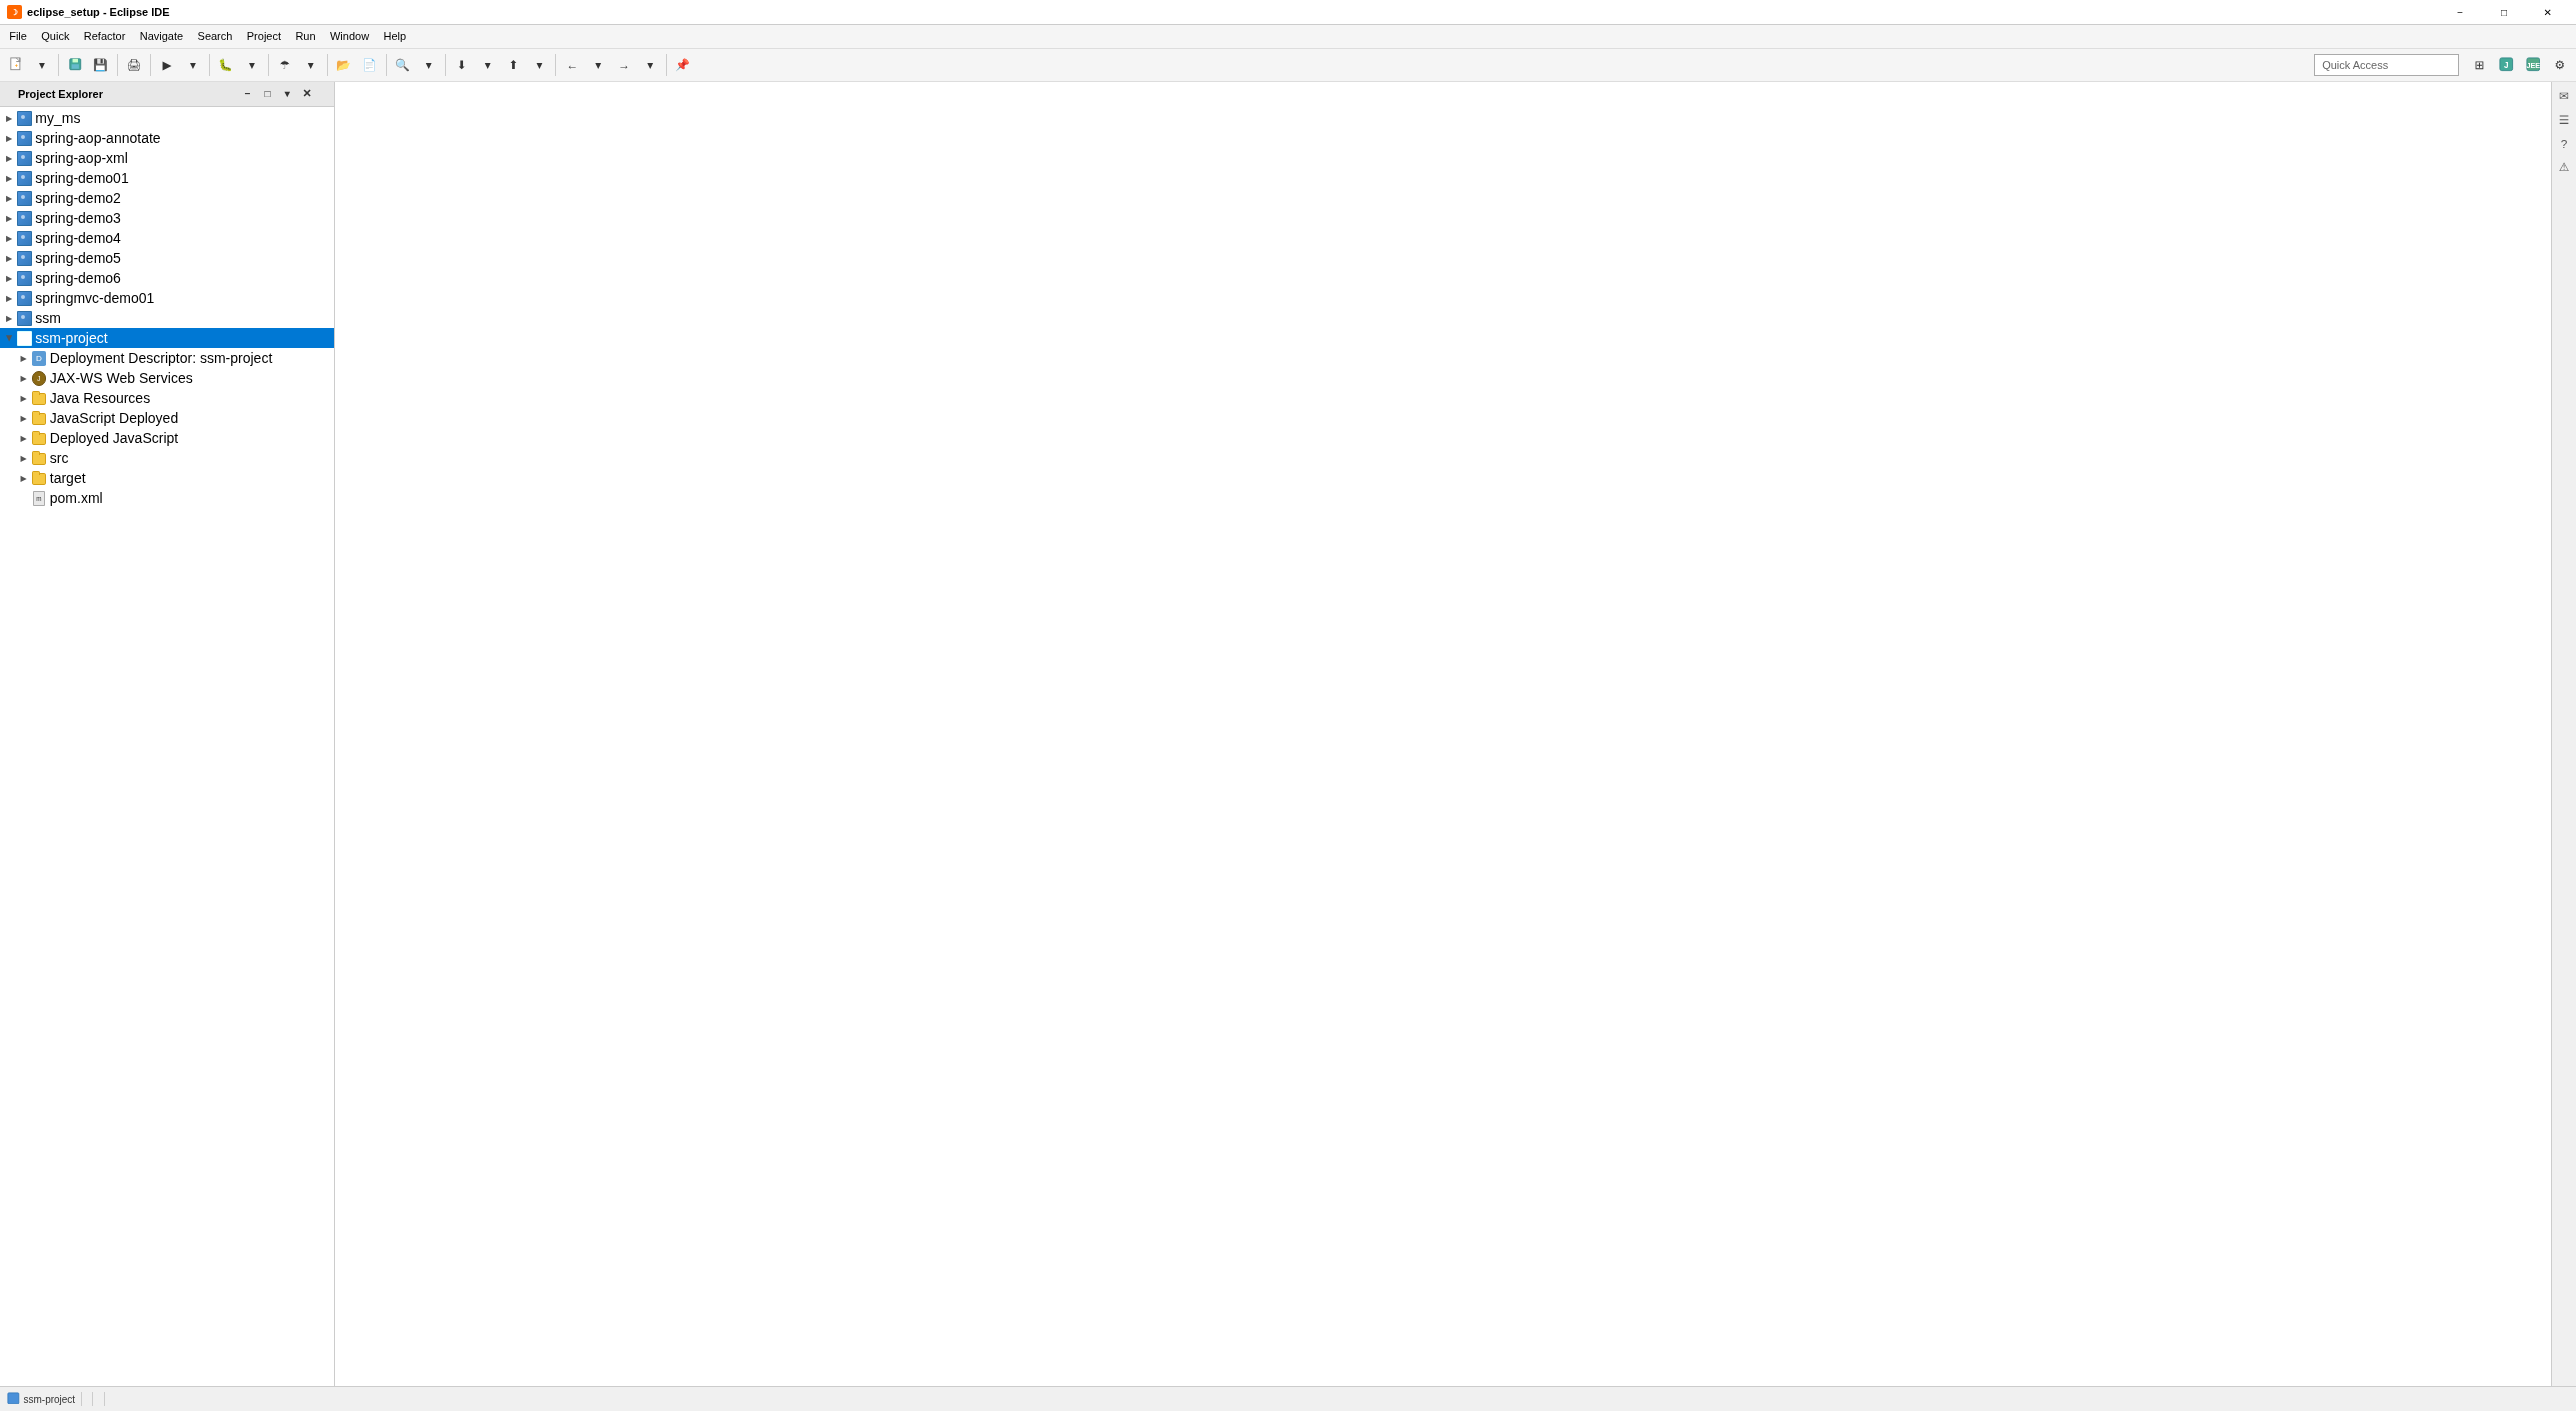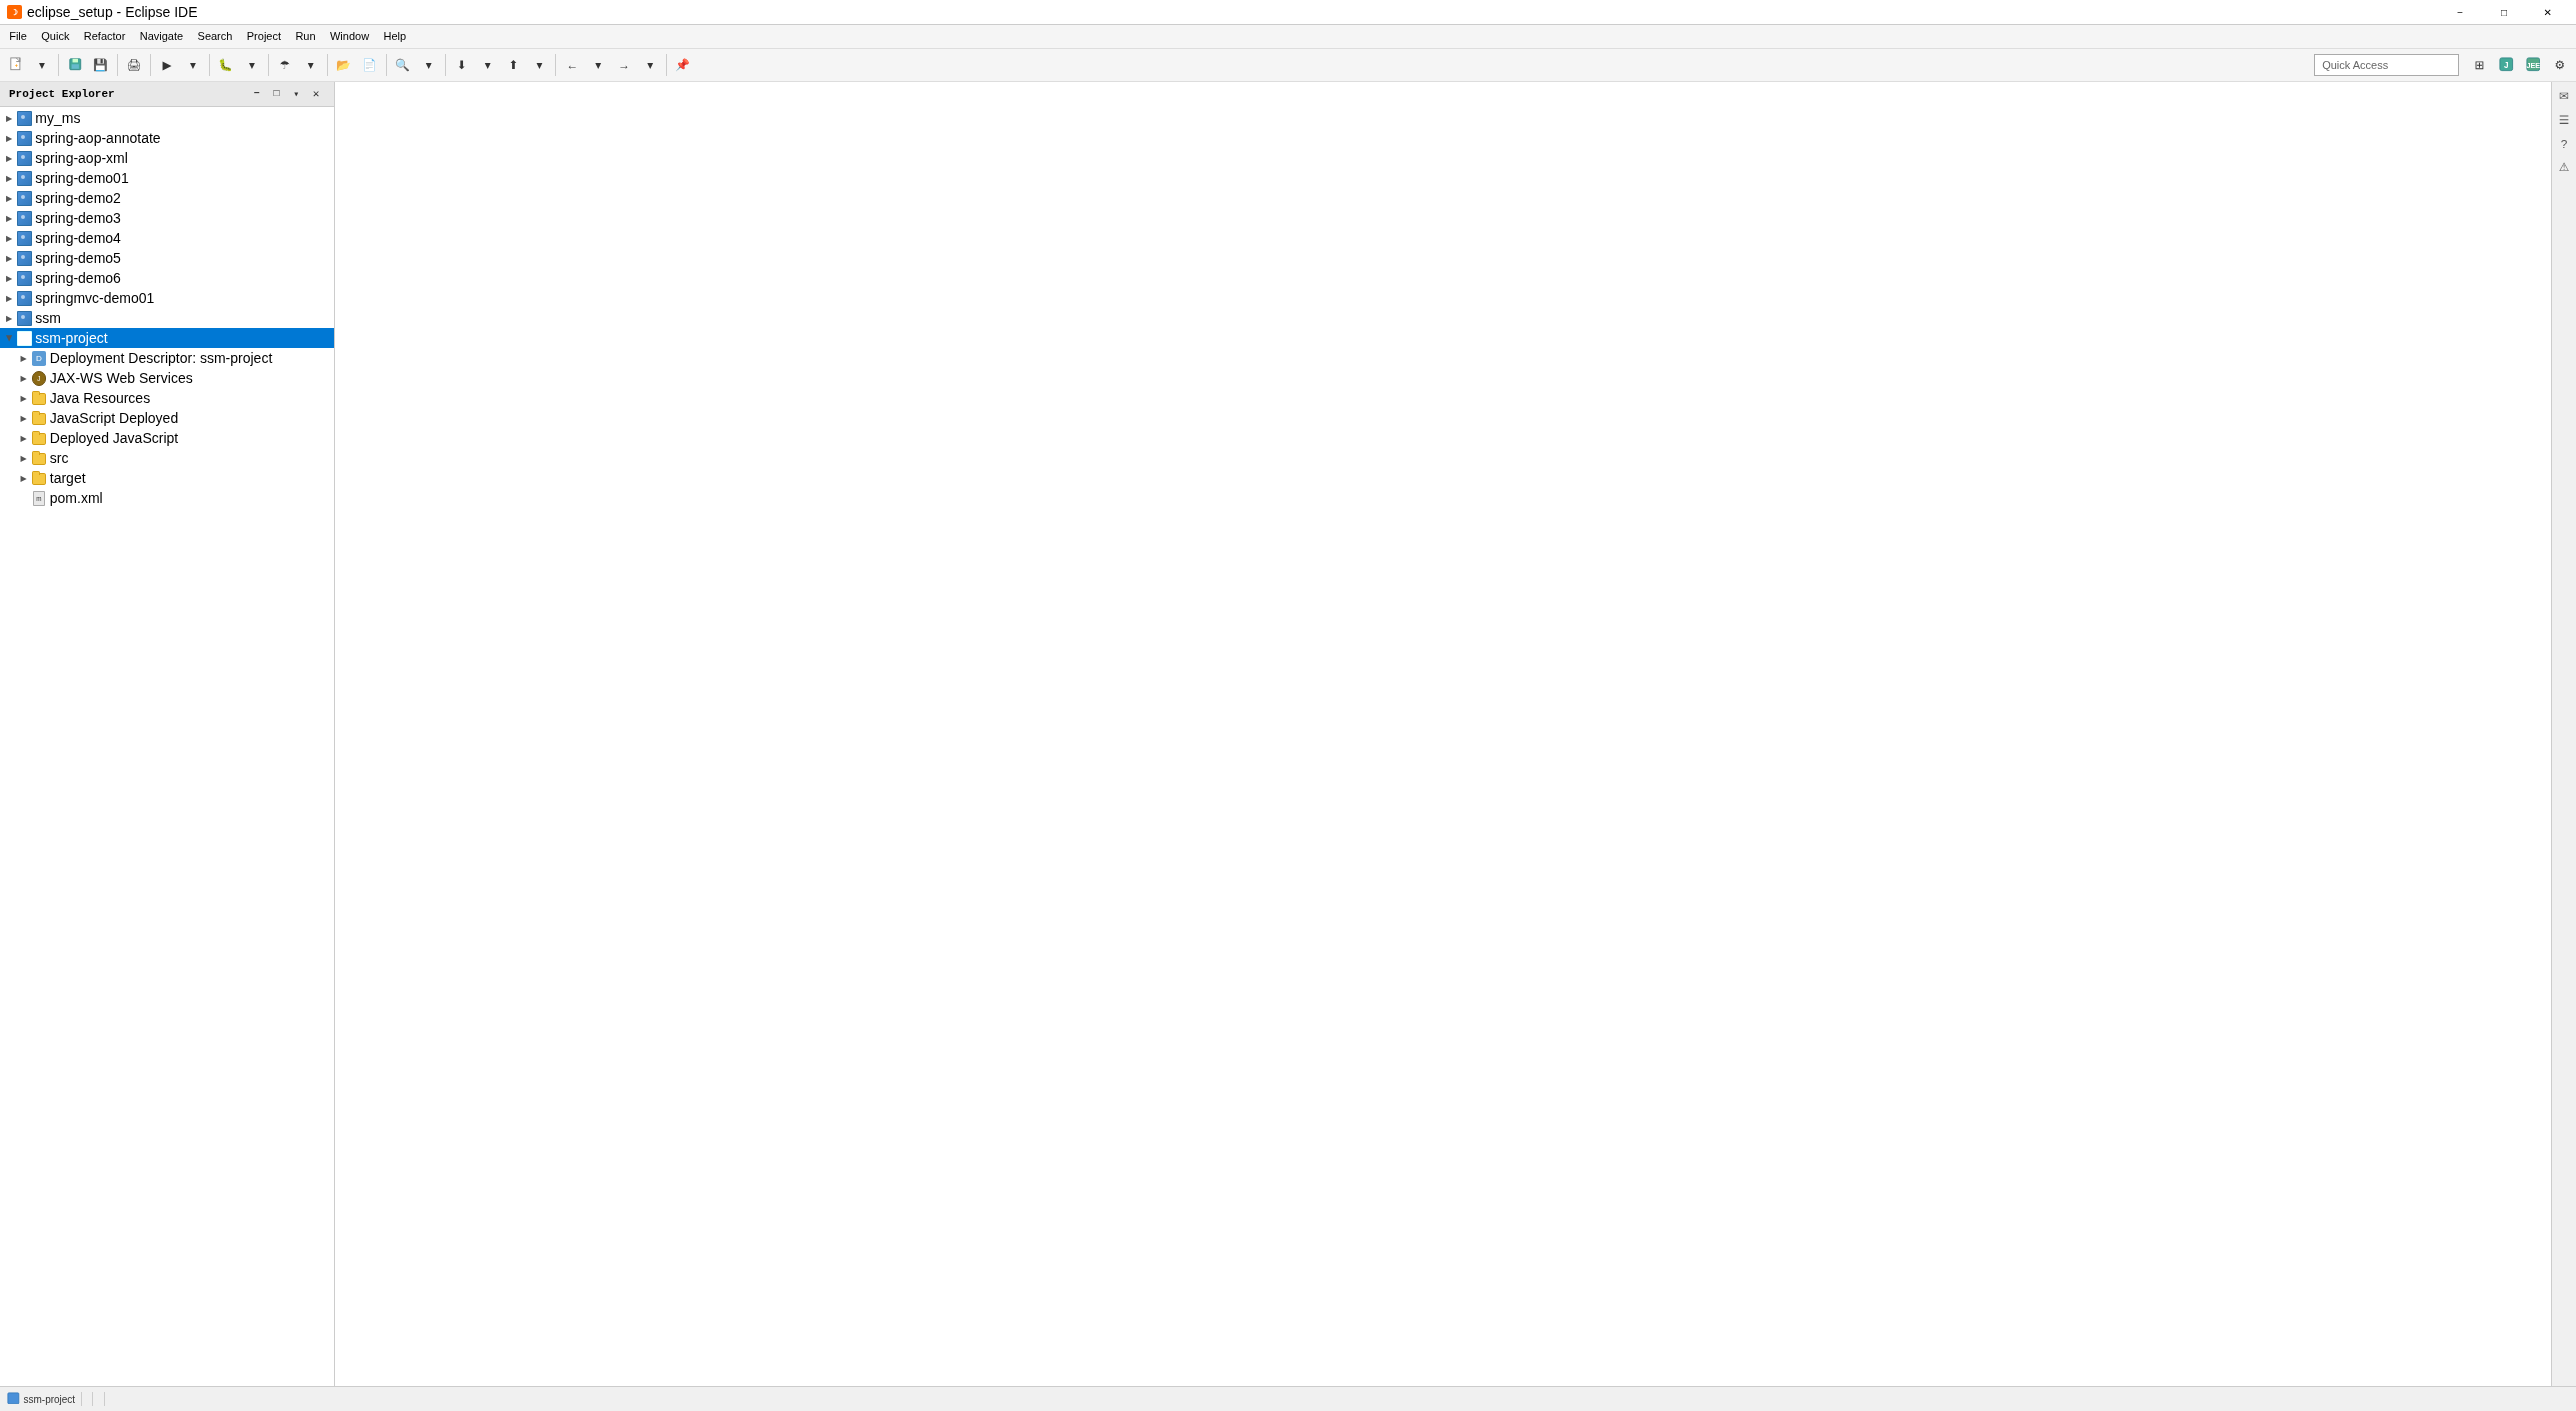--- a/index.html
+++ b/index.html
@@ -31,21 +31,22 @@
       border-radius: 1.8px;
       display: inline-flex;
       align-items: center;
       justify-content: center;
       color: white;
       font-size: 8.1px;
       font-weight: bold;
     }
     #title-bar .title-text {
       flex: 1;
-      font-size: 14px;
+      font-size: 11px;
+      font-weight: bold;
     }
     #title-bar .win-controls {
       display: flex;
       gap: 1.8px;
     }
     #title-bar .win-btn {
       width: 42px;
       height: 22px;
       display: flex;
       align-items: center;
@@ -131,25 +132,24 @@
       display: flex;
       flex-direction: column;
     }
 
     
     .panel-header {
       background: #e8e8e8;
       height: 25px;
       display: flex;
       align-items: center;
-      padding: 0 9px;
+      padding: 0 18px;
       border-bottom: 0.9px solid #ccc;
       font-size: 11px;
       font-weight: bold;
-      font-family: Liberation Mono, monospace;
     }
     .panel-header .panel-title {
       flex: 1;
     }
     .panel-header .panel-actions {
       display: flex;
       gap: 1.8px;
     }
     .panel-action-btn {
       width: 18px;

